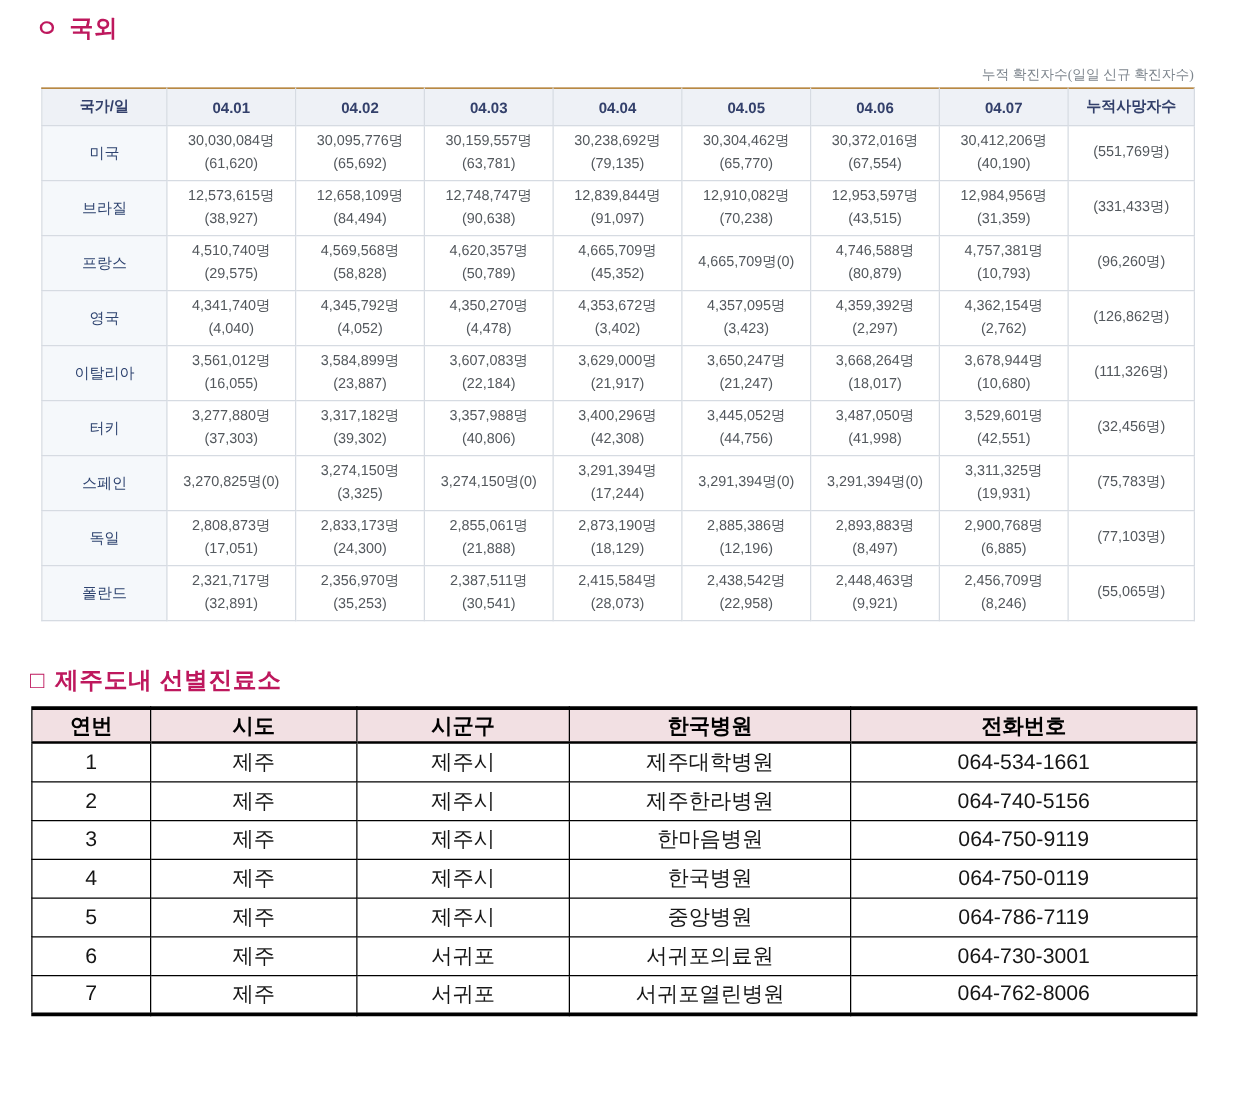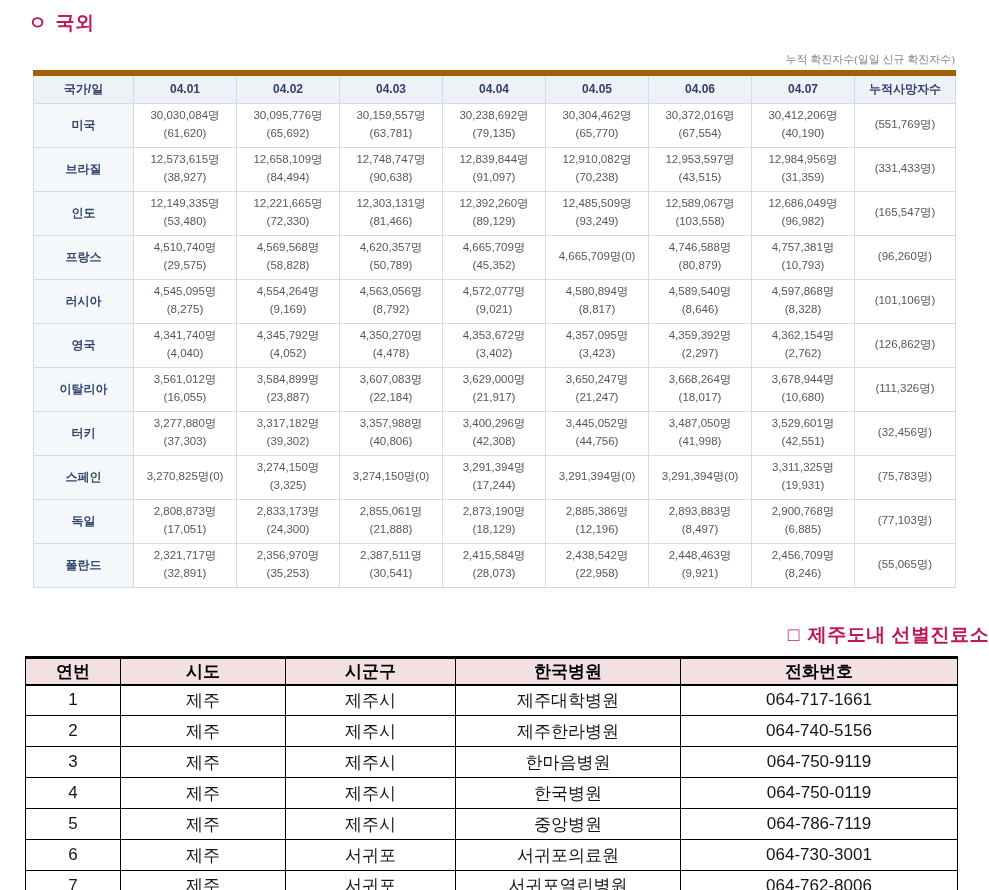--- a/index.html
+++ b/index.html
@@ -10,21 +10,21 @@
     font-family: "Liberation Sans", sans-serif;
     color: #111;
   }
   
   .sec-title {
     font-size: 19px; font-weight: bold; color: #be185d;
     margin: 10px 0 0 28px;
     letter-spacing: 0.5px;
   }
   .sec-title .bullet { margin-right: 8px; font-weight: bold; }
-  .sec-title-2 { margin: 34px 0 0 24px; text-align: right; }
+  .sec-title-2 { margin: 34px 0 0 24px; }
 
   
   .note {
     width: 955px;
     text-align: right;
     font-size: 11px;
     color: #7e868e;
     margin: 16px 0 3px 0;
     font-family: Liberation Serif, serif;
   }
@@ -39,28 +39,28 @@
     text-align: center;
     vertical-align: middle;
     padding: 2px 2px;
   }
   table.overseas thead th {
     height: 30px;
     background: #eef1f6;
     color: #33406b;
     font-size: 12px;
     font-weight: bold;
-    border-top: 6px solid #a16207;
+    border-top: 1px solid #a16207;
   }
   table.overseas tbody tr { height: 44px; }
   table.overseas td.country {
     background: #f5f8fb;
     color: #2f4470;
     font-size: 12px;
-    font-weight: bold;
+    font-weight: normal;
   }
   table.overseas td.num {
     color: #53585d;
     font-size: 11.5px;
     line-height: 1.55;
     white-space: pre-line;
   }
 
   
   table.clinics {
@@ -154,75 +154,39 @@
 (91,097)</td>
     <td class="num">12,910,082명
 (70,238)</td>
     <td class="num">12,953,597명
 (43,515)</td>
     <td class="num">12,984,956명
 (31,359)</td>
     <td class="num">(331,433명)</td>
   </tr>
 
-  <tr>
-    <td class="country">인도</td>
-    <td class="num">12,149,335명
-(53,480)</td>
-    <td class="num">12,221,665명
-(72,330)</td>
-    <td class="num">12,303,131명
-(81,466)</td>
-    <td class="num">12,392,260명
-(89,129)</td>
-    <td class="num">12,485,509명
-(93,249)</td>
-    <td class="num">12,589,067명
-(103,558)</td>
-    <td class="num">12,686,049명
-(96,982)</td>
-    <td class="num">(165,547명)</td>
-  </tr>
 
   <tr>
     <td class="country">프랑스</td>
     <td class="num">4,510,740명
 (29,575)</td>
     <td class="num">4,569,568명
 (58,828)</td>
     <td class="num">4,620,357명
 (50,789)</td>
     <td class="num">4,665,709명
 (45,352)</td>
     <td class="num">4,665,709명(0)</td>
     <td class="num">4,746,588명
 (80,879)</td>
     <td class="num">4,757,381명
 (10,793)</td>
     <td class="num">(96,260명)</td>
   </tr>
 
-  <tr>
-    <td class="country">러시아</td>
-    <td class="num">4,545,095명
-(8,275)</td>
-    <td class="num">4,554,264명
-(9,169)</td>
-    <td class="num">4,563,056명
-(8,792)</td>
-    <td class="num">4,572,077명
-(9,021)</td>
-    <td class="num">4,580,894명
-(8,817)</td>
-    <td class="num">4,589,540명
-(8,646)</td>
-    <td class="num">4,597,868명
-(8,328)</td>
-    <td class="num">(101,106명)</td>
-  </tr>
 
   <tr>
     <td class="country">영국</td>
     <td class="num">4,341,740명
 (4,040)</td>
     <td class="num">4,345,792명
 (4,052)</td>
     <td class="num">4,350,270명
 (4,478)</td>
     <td class="num">4,353,672명
@@ -349,21 +313,21 @@
       <th>한국병원</th>
       <th>전화번호</th>
     </tr>
   </thead>
   <tbody>
   <tr>
     <td>1</td>
     <td>제주</td>
     <td>제주시</td>
     <td>제주대학병원</td>
-    <td>064-717-1661</td>
+    <td>064-534-1661</td>
   </tr>
 
   <tr>
     <td>2</td>
     <td>제주</td>
     <td>제주시</td>
     <td>제주한라병원</td>
     <td>064-740-5156</td>
   </tr>
 

